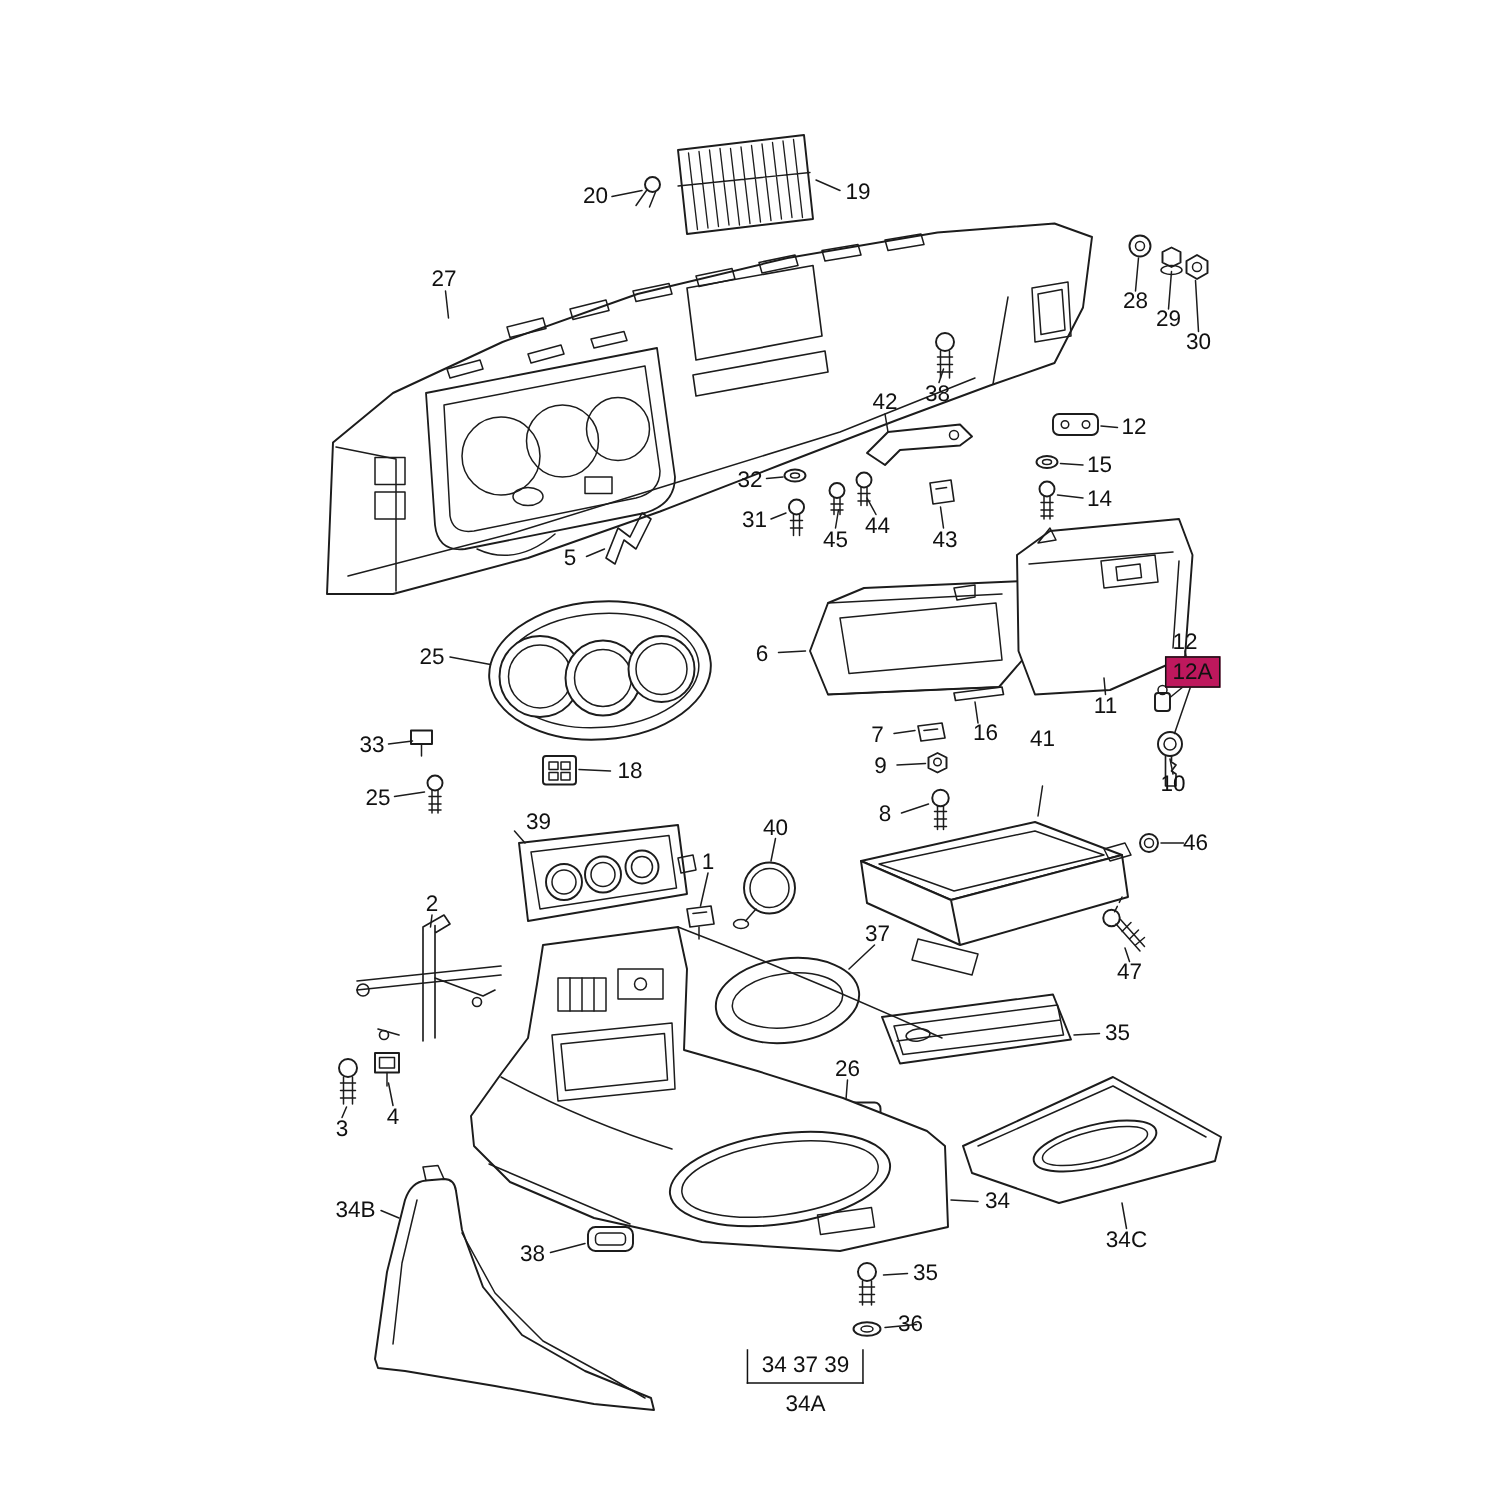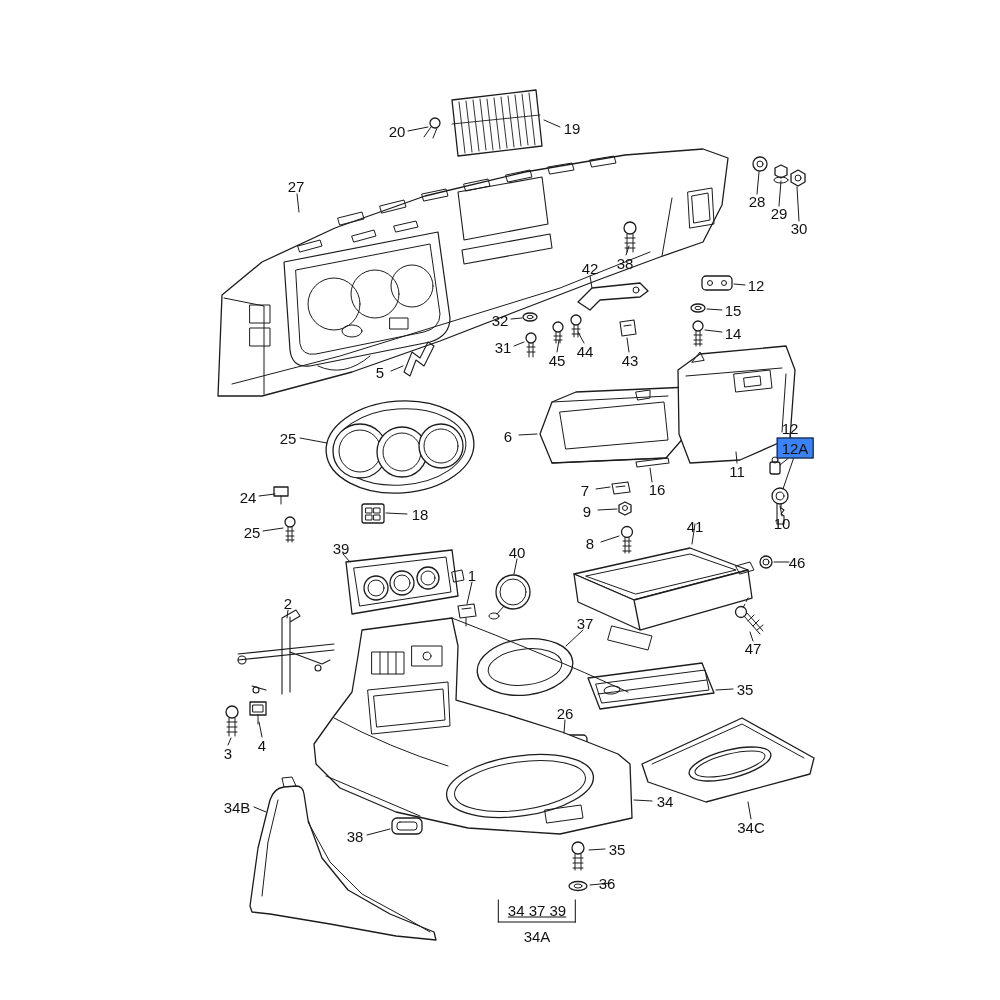--- a/index.html
+++ b/index.html
@@ -2,23 +2,23 @@
 <html><head>
 <meta charset="utf-8">
 <style>
   html,body{margin:0;padding:0;background:#fff;}
   #canvas{position:relative;width:876px;height:1000px;background:#fff;
           font-family:"Liberation Sans", sans-serif;overflow:hidden;}
   #drawing{position:absolute;left:0;top:0;}
   #labels{position:absolute;left:0;top:0;width:100%;height:100%;}
   .pl{position:absolute;transform:translate(-50%,-50%);font-size:15px;color:#111;
       white-space:nowrap;background:transparent;line-height:1;}
-  .boxed{border:1.2px solid #111;padding:2px 4px;background:#3b82f6;}
+  .boxed{border:1.2px solid #111;padding:2px 4px;background:#be185d;}
   .refbox{border-left:1.2px solid #111;border-right:1.2px solid #111;
-          border-bottom:1.2px solid #111;padding:3px 9px 4px 9px;text-decoration:underline;}
+          border-bottom:1.2px solid #111;padding:3px 9px 4px 9px;}
 </style>
 </head>
 <body>
 
 <div id="canvas">
 
 <svg id="drawing" width="1000" height="1000" viewBox="0 0 1000 1000" fill="none" stroke="#1c1c1c" stroke-width="1.3" stroke-linejoin="round" stroke-linecap="round">
 
   <g>
     <path fill="#fff" d="M218 396 L222 295 L262 262 L335 228 L425 196 L525 172 L625 155 L703 149 L728 158 L722 205 L703 242 L660 257 L598 280 L520 310 L440 341 L352 372 L262 396 Z"></path>
@@ -332,27 +332,27 @@
   <span class="pl" style="left:380px;top:372px">5</span>
   <span class="pl" style="left:288px;top:438px">25</span>
   <span class="pl" style="left:508px;top:436px">6</span>
   <span class="pl" style="left:737px;top:471px">11</span>
   <span class="pl" style="left:790px;top:428px">12</span>
   <span class="pl boxed" style="left:795px;top:448px">12A</span>
   <span class="pl" style="left:657px;top:489px">16</span>
   <span class="pl" style="left:585px;top:490px">7</span>
   <span class="pl" style="left:782px;top:523px">10</span>
   <span class="pl" style="left:587px;top:511px">9</span>
-  <span class="pl" style="left:695px;top:526px">41</span>
+  <span class="pl" style="left:695px;top:493px">41</span>
   <span class="pl" style="left:590px;top:543px">8</span>
   <span class="pl" style="left:797px;top:562px">46</span>
-  <span class="pl" style="left:248px;top:497px">24</span>
+  <span class="pl" style="left:248px;top:497px">33</span>
   <span class="pl" style="left:252px;top:532px">25</span>
   <span class="pl" style="left:420px;top:514px">18</span>
-  <span class="pl" style="left:341px;top:548px">39</span>
+  <span class="pl" style="left:359px;top:548px">39</span>
   <span class="pl" style="left:517px;top:552px">40</span>
   <span class="pl" style="left:472px;top:575px">1</span>
   <span class="pl" style="left:288px;top:603px">2</span>
   <span class="pl" style="left:753px;top:648px">47</span>
   <span class="pl" style="left:585px;top:623px">37</span>
   <span class="pl" style="left:745px;top:689px">35</span>
   <span class="pl" style="left:565px;top:713px">26</span>
   <span class="pl" style="left:228px;top:753px">3</span>
   <span class="pl" style="left:262px;top:745px">4</span>
   <span class="pl" style="left:665px;top:801px">34</span>

